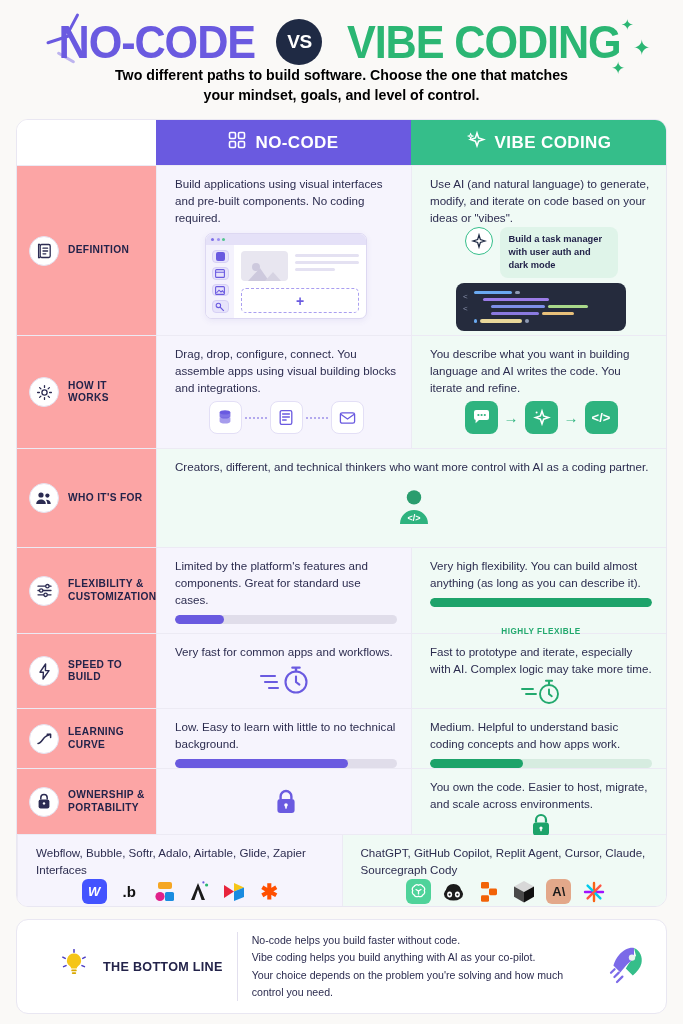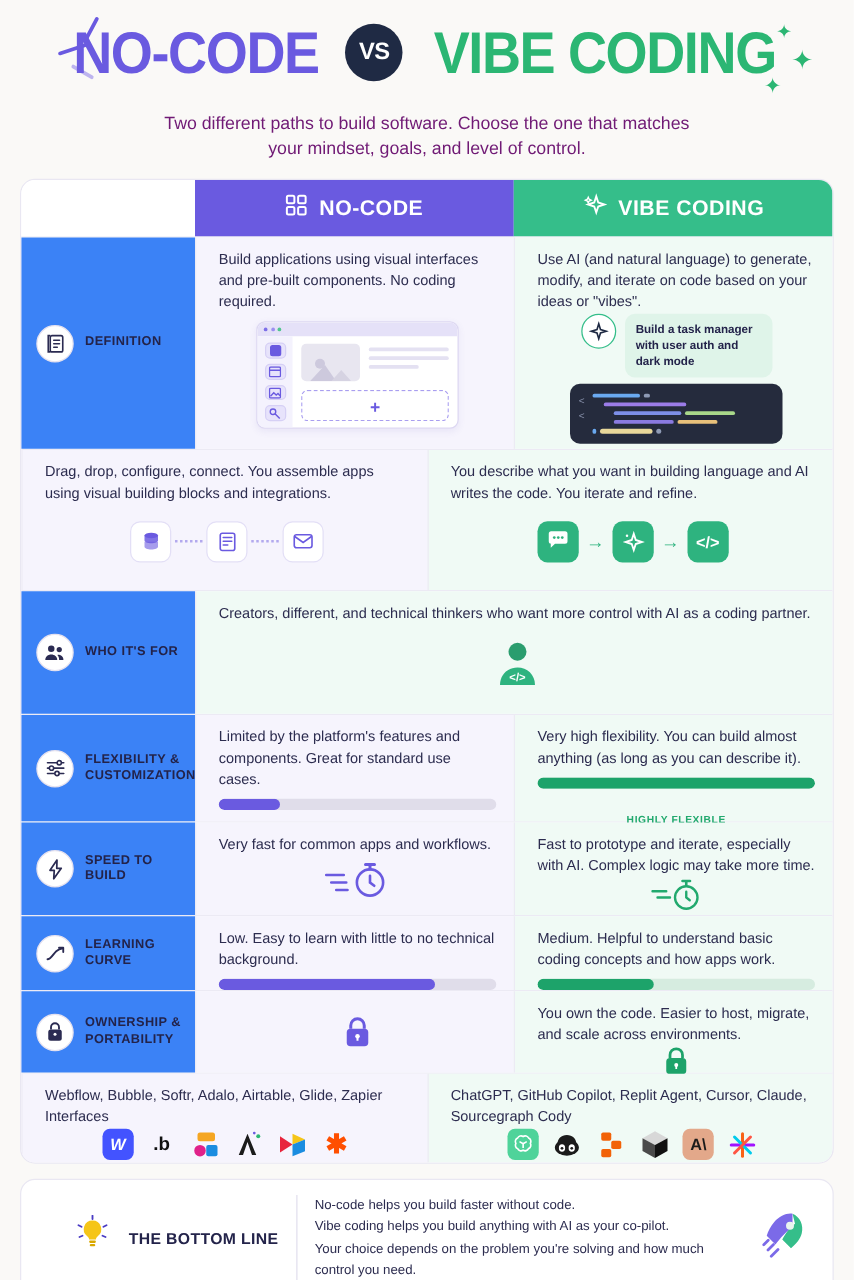--- a/index.html
+++ b/index.html
@@ -27,22 +27,22 @@
   .t-purple { color: #6a5ae0; }
   .t-green { color: #2bb673; }
   .vs-badge {
     width: 46px; height: 46px; border-radius: 50%;
     background: #1f2a44; color: #fff;
     display: flex; align-items: center; justify-content: center;
     font-size: 19px; font-weight: 800; letter-spacing: -0.5px;
     flex: 0 0 auto;
   }
   .subtitle {
-    margin-top: 24px; font-size: 14.2px; font-weight: 400;
-    line-height: 1.42; color: #701a75;
+    margin-top: 0; font-size: 14.2px; font-weight: 700;
+    line-height: 1.42; color: #000000;
   }
   .deco { position: absolute; pointer-events: none; }
   .dash { position: absolute; background: #6a5ae0; border-radius: 2px; height: 3px; }
   .spark { position: absolute; color: #2bb673; }
 
   
   .table {
     margin-top: 14px;
     background: #ffffff;
     border-radius: 12px;
@@ -54,21 +54,21 @@
   .th {
     flex: 1 1 0; display: flex; align-items: center; justify-content: center;
     gap: 9px; color: #fff; font-size: 17px; font-weight: 800;
     letter-spacing: 0.4px;
   }
   .th-nocode { background: #6a5ae0; }
   .th-vibe { background: #35be8a; }
 
   .row { display: flex; border-top: 1px solid #eceaf4; }
   .cell-label {
-    width: 139px; flex: 0 0 139px; background: #3b82f6;
+    width: 139px; flex: 0 0 139px; background: #fca5a5;
     display: flex; align-items: center; gap: 9px; padding: 8px 6px 8px 12px;
   }
   .lbl-circle {
     width: 30px; height: 30px; flex: 0 0 30px; border-radius: 50%;
     border: 1px solid #e4e1ef; background: #fff;
     display: flex; align-items: center; justify-content: center;
   }
   .lbl-text {
     font-size: 10.2px; font-weight: 800; letter-spacing: 0.35px;
     line-height: 1.25; color: #23234a; text-transform: uppercase;
@@ -350,20 +350,29 @@
                     <i class="cseg" style="width:4px;background:#8e9ab5;"></i>
                   </span>
               </div>
             </div>
           </div>
         </div>
       </div>
     </div>
 
     <div class="row" style="height:113px;">
+      <div class="cell-label">
+        <span class="lbl-circle">
+          <svg width="17" height="17" viewBox="0 0 17 17" fill="none" stroke="#2b2b52" stroke-width="1.3">
+            <circle cx="8.5" cy="8.5" r="2.6"></circle>
+            <path d="M8.5 1.6v1.8M8.5 13.6v1.8M1.6 8.5h1.8M13.6 8.5h1.8M3.6 3.6l1.3 1.3M12.1 12.1l1.3 1.3M13.4 3.6l-1.3 1.3M4.9 12.1l-1.3 1.3" stroke-linecap="round"></path>
+          </svg>
+        </span>
+        <span class="lbl-text">HOW IT WORKS</span>
+      </div>
       <div class="cell cell-nc">
         <p>Drag, drop, configure, connect. You assemble apps using visual building blocks and integrations.</p>
         <div class="art">
           <div class="flow">
             <span class="flow-tile">
               <svg width="16" height="17" viewBox="0 0 16 17" fill="#6a5ae0">
                   <ellipse cx="8" cy="3.4" rx="5.4" ry="2.2"></ellipse>
                   <path d="M2.6 3.4v4c0 1.2 2.4 2.2 5.4 2.2s5.4-1 5.4-2.2v-4" opacity=".85"></path>
                   <path d="M2.6 8.4v4c0 1.2 2.4 2.2 5.4 2.2s5.4-1 5.4-2.2v-4" opacity=".6"></path>
                 </svg>

